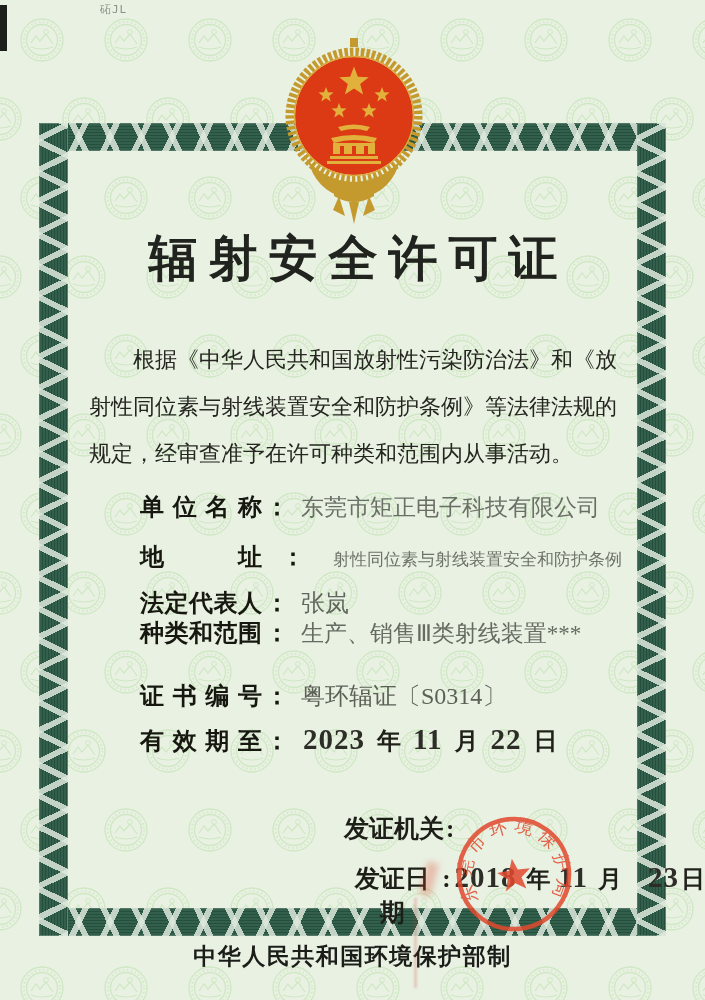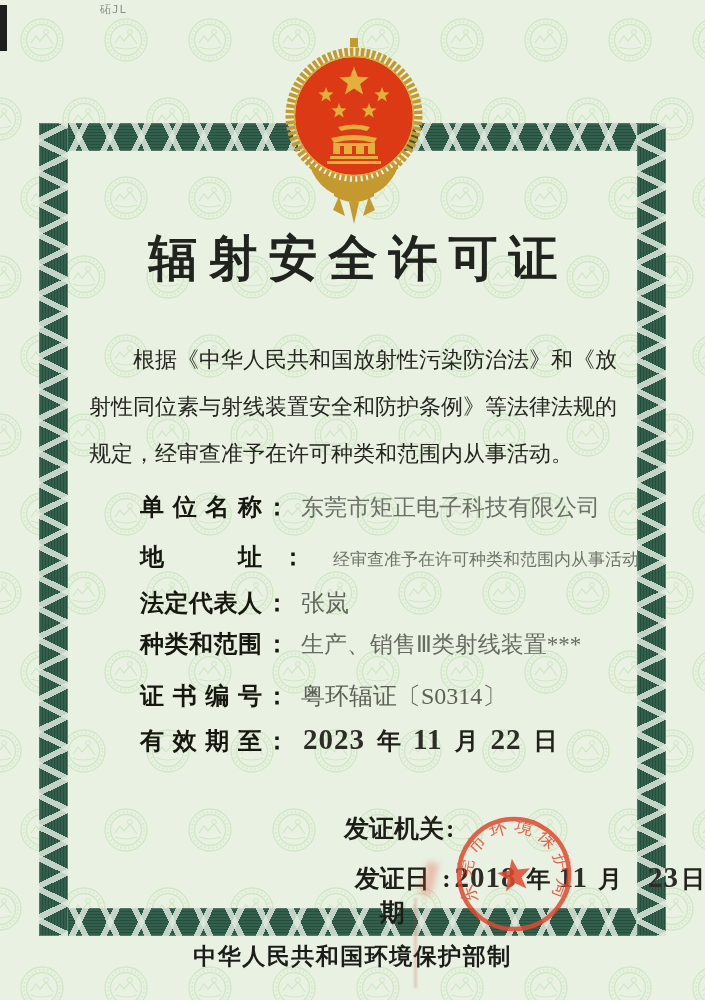--- a/index.html
+++ b/index.html
@@ -41,21 +41,21 @@
   .val{margin-left:12px;white-space:nowrap;}
   .v-company{font-size:23px;color:#6a6f66;}
   .v-address{font-size:17px;color:#6e7369;}
   .v-rep{font-size:24px;color:#61665c;}
   .v-scope{font-size:23px;color:#666b61;}
   .v-certno{font-size:24px;color:#5c6156;}
   .num{font-weight:bold;font-size:29px;color:#2d2d27;letter-spacing:1px;}
   .unit{font-weight:bold;font-size:24px;color:#1f2119;}
   .g4{margin-left:4px;text-align:center;}.g8{margin-left:8px;}.g10{margin-left:10px;}.g12{margin-left:12px;}
   .g14{margin-left:14px;}.g26{margin-left:26px;}.g2{margin-left:2px;}
-  .mb-a{margin-bottom:19px;}.mb-b{margin-bottom:13px;gap:16px;}.mb-c{margin-bottom:11px;}.mb-d{margin-bottom:13px;}
+  .mb-a{margin-bottom:19px;}.mb-b{margin-bottom:13px;gap:16px;}.mb-c{}.mb-d{margin-bottom:13px;}
   .issuer{position:absolute;left:344px;top:812px;z-index:2;}
   .issuer-row{display:flex;align-items:baseline;line-height:34px;}
   .issuer-row+.issuer-row{margin-top:14px;}
   .ilbl{font-weight:bold;font-size:25px;color:#1c1e17;text-align:center;}
   .icolon{font-weight:bold;font-size:25px;color:#1c1e17;margin-left:2px;}
   .seal{position:absolute;left:452px;top:812px;width:124px;height:124px;z-index:4;
         transform:rotate(-8deg);opacity:.86;}
   .smudge{position:absolute;left:423px;top:862px;width:12px;height:34px;z-index:3;
           background:rgba(225,74,47,.30);filter:blur(3px);transform:rotate(15deg);}
   .streak{position:absolute;left:414px;top:898px;width:3px;height:90px;z-index:3;
@@ -141,21 +141,21 @@
 
   <div class="fields">
     <div class="field-row mb-a">
       <span class="lbl">单位名称</span>
         <span class="colon">：</span>
       <span class="val v-company">东莞市矩正电子科技有限公司</span>
     </div>
     <div class="field-row mb-b">
       <span class="lbl">地址</span>
         <span class="colon">：</span>
-      <span class="val v-address">经审查准予在许可种类和范围内从事活动</span>
+      <span class="val v-address">射性同位素与射线装置安全和防护条例</span>
     </div>
     <div class="field-row mb-c">
       <span class="lbl">法定代表人</span>
         <span class="colon">：</span>
       <span class="val v-rep">张岚</span>
     </div>
     <div class="field-row">
       <span class="lbl">种类和范围</span>
         <span class="colon">：</span>
       <span class="val v-scope">生产、销售Ⅲ类射线装置***</span>

